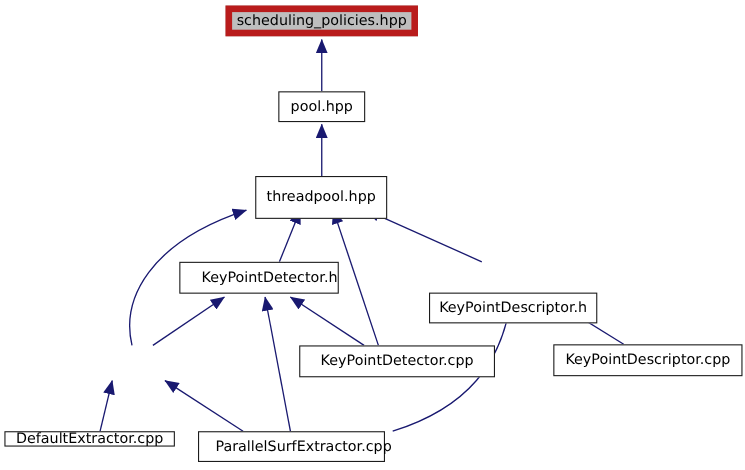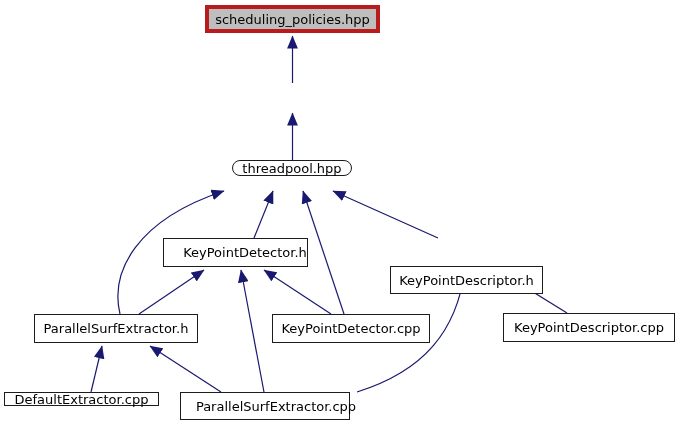--- a/index.html
+++ b/index.html
@@ -35,21 +35,21 @@
     color: #000000;
     font-size: 13px;
     line-height: 1;
     display: flex;
     align-items: center;
     justify-content: center;
     white-space: nowrap;
     cursor: pointer;
   }
   .node--highlight {
-    border: 4px solid #b91c1c;
+    border: 6px solid #b91c1c;
     background: #bebebe;
   }
 </style>
 </head>
 <body>
 
 <div class="graph-canvas">
 
   <svg class="edges-layer" width="677" height="427" viewBox="0 0 677 427" xmlns="http://www.w3.org/2000/svg">
     <defs>
@@ -69,38 +69,38 @@
     <path class="edge" d="M221,392 L150,346" marker-end="url(#arrow)"></path>
     <path class="edge" d="M91,392 L102,346" marker-end="url(#arrow)"></path>
     <path class="edge" d="M567,313 L496,269" marker-end="url(#arrow)"></path>
     <path class="edge" d="M357,392 C424,371 457,331 465,269" marker-end="url(#arrow)"></path>
   </svg>
 
   <div class="node node--highlight" style="left:205px; top:5px; width:175px; height:28px;">
     <span>scheduling_policies.hpp</span>
   </div>
 
+  <div class="node" style="left:253px; top:83px; width:79px; height:28px;">
+    <span>pool.hpp</span>
+  </div>
 
-  <div class="node" style="left:232px; top:160px; width:120px; height:16px;border-radius:14px;">
+  <div class="node" style="left:232px; top:160px; width:120px; height:39px;">
     <span>threadpool.hpp</span>
   </div>
 
   <div class="node" style="left:163px; top:238px; width:145px; height:29px;padding-left:19px;">
     <span>KeyPointDetector.h</span>
   </div>
 
   <div class="node" style="left:390px; top:238px; width:153px; height:28px;margin-top:28px;">
     <span>KeyPointDescriptor.h</span>
   </div>
 
-  <div class="node" style="left:34px; top:314px; width:164px; height:29px;">
-    <span>ParallelSurfExtractor.h</span>
-  </div>
 
-  <div class="node" style="left:272px; top:314px; width:158px; height:29px;">
+  <div class="node" style="left:272px; top:314px; width:178px; height:29px;">
     <span>KeyPointDetector.cpp</span>
   </div>
 
   <div class="node" style="left:503px; top:313px; width:172px; height:29px;justify-content:center;">
     <span>KeyPointDescriptor.cpp</span>
   </div>
 
   <div class="node" style="left:4px; top:392px; width:155px; height:14px;">
     <span>DefaultExtractor.cpp</span>
   </div>

